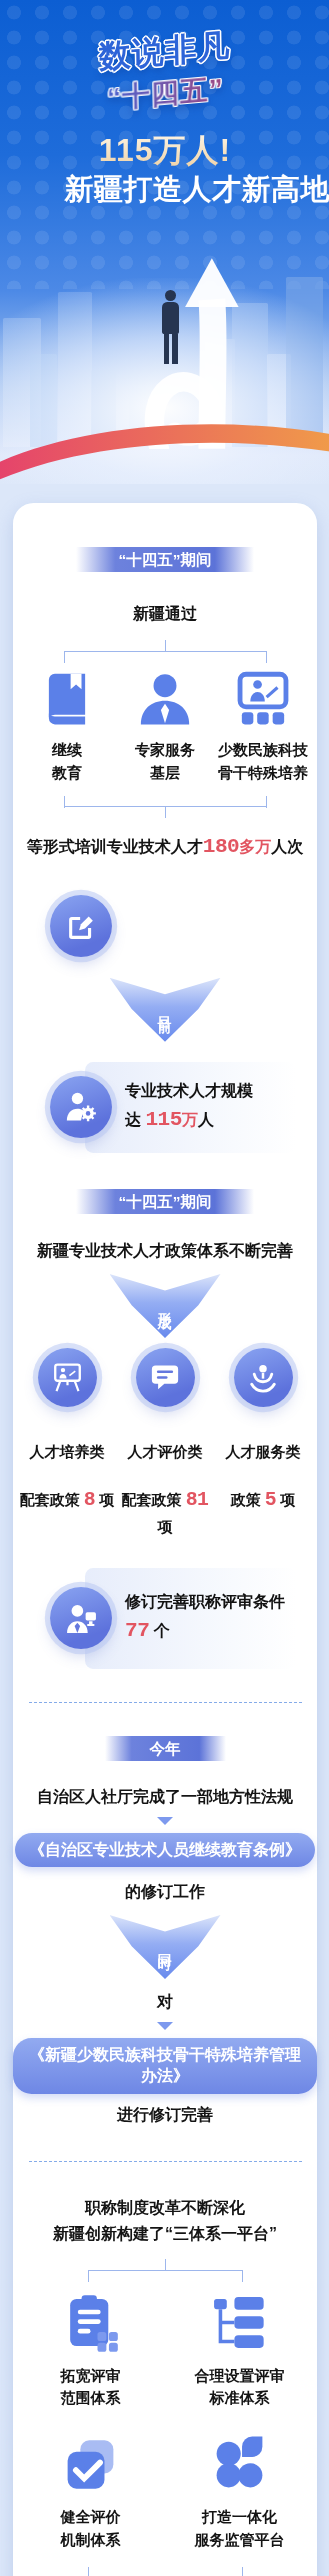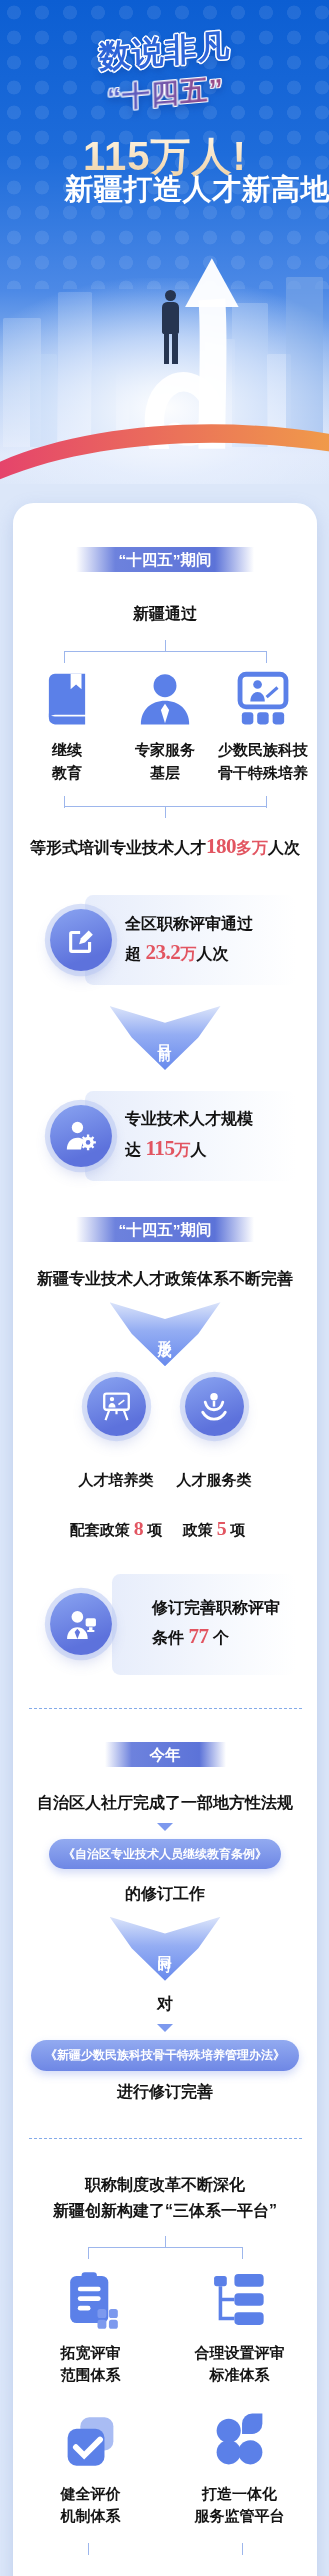--- a/index.html
+++ b/index.html
@@ -9,21 +9,21 @@
     background:linear-gradient(180deg,#0c5ed2 0%,#1e6cda 32%,#4c89e6 60%,#a9c6f1 80%,#dfe8fa 94%,#dce7f9 100%);}
   .hero-dots{position:absolute;left:0;top:0;right:0;height:289px;
     background-image:radial-gradient(circle,rgba(255,255,255,.09) 6.7px,rgba(255,255,255,0) 7.2px);
     background-size:28px 25px;}
   .logo{position:absolute;left:0;right:0;top:30px;text-align:center;transform:rotate(-5deg) skewX(-4deg);}
   .logo-l1{font-size:32px;font-weight:900;color:#2d64d8;letter-spacing:1px;
     text-shadow:-1.5px 0 #fff,1.5px 0 #fff,0 -1.5px #fff,0 1.5px #fff,-1px -1px #fff,1px 1px #fff,-1px 1px #fff,1px -1px #fff,0 4.1px 7.2px rgba(10,50,140,.45);}
   .logo-l2{margin-top:1px;font-size:28px;font-weight:900;letter-spacing:1px;
     background:linear-gradient(90deg,#3a6ae0 25%,#c43a5e 85%);-webkit-background-clip:text;background-clip:text;color:transparent;
     filter:drop-shadow(-1px 0 0 #fff) drop-shadow(1px 0 0 #fff) drop-shadow(0 -1px 0 #fff) drop-shadow(0 1px 0 #fff) drop-shadow(0 3.1px 4.1px rgba(10,50,140,.4));}
-  .t1{position:absolute;left:0;right:0;top:129px;text-align:center;font-size:40px;font-weight:900;letter-spacing:1px;
+  .t1{position:absolute;left:0;right:0;top:129px;text-align:center;font-size:32px;font-weight:900;letter-spacing:1px;
     background:linear-gradient(180deg,#fdf4e4 10%,#efd2a6 90%);-webkit-background-clip:text;background-clip:text;color:transparent;}
   .t2{position:absolute;left:0;right:0;top:170px;text-align:right;font-size:29px;font-weight:900;color:#fff;letter-spacing:0.5px;}
   .city{position:absolute;left:0;top:241px;width:330px;height:206px;}
   .city div{position:absolute;bottom:0;border-radius:1.5px 1.5px 0 0;}
   .hero-glow{position:absolute;left:-15%;right:-15%;top:278px;height:216px;
     background:radial-gradient(ellipse at 50% 60%,rgba(255,255,255,.96) 0%,rgba(235,242,255,.6) 38%,rgba(235,242,255,0) 72%);}
   .swoosh{position:absolute;left:77px;top:227px;}
   .person{position:absolute;left:157px;top:290px;width:31px;height:108px;}
   .person i{position:absolute;background:#263551;display:block;}
   .ribbon{position:absolute;left:0;top:411px;}
@@ -43,35 +43,35 @@
   .brk .re{right:0;top:10.8px;width:1px;height:12px;}
   .brk .leu{left:0;top:0;width:1px;height:12px;}
   .brk .reu{right:0;top:0;width:1px;height:12px;}
   .cols{display:flex;justify-content:center;}
   .col{flex:0 0 98px;display:flex;flex-direction:column;align-items:center;}
   .icon-label{margin-top:11.3px;font-size:15px;font-weight:600;text-align:center;white-space:pre-line;line-height:1.5;color:#141414;}
   .flat svg{display:block;}
   .circ{width:62px;height:62px;border-radius:50%;flex:none;display:flex;align-items:center;justify-content:center;
     background:linear-gradient(160deg,#8aa4f1 0%,#5d72dc 75%);
     box-shadow:0 0 0 5.2px rgba(186,201,243,.55),0 7.2px 13.4px rgba(90,110,200,.25);}
-  .rn{color:#e25561;font-weight:800;font-size:1.32em;font-family:Liberation Serif, serif;letter-spacing:-0.5px;}
+  .rn{color:#e25561;font-weight:800;font-size:1.32em;font-family:Liberation Mono, monospace;letter-spacing:-0.5px;}
   .ru{color:#e25561;font-weight:800;}
   .feat{display:flex;align-items:center;padding:0 20.6px 0 37px;margin:20.6px 0;}
   .feat .ftxt{flex:1;margin-left:-27px;padding:15.5px 7.2px 15.5px 40px;border-radius:8.2px;
     background:linear-gradient(90deg,#e7edfb 0%,rgba(242,246,253,.55) 70%,rgba(255,255,255,0) 100%);
     font-size:16px;font-weight:600;line-height:1.6;}
   .circ{position:relative;z-index:1;}
   .tri{width:0;height:0;border-left:8.2px solid transparent;border-right:8.2px solid transparent;border-top:8.8px solid #7d99ee;margin:7.2px auto;}
   .big-arrow{width:111px;height:64px;margin:10.3px auto;position:relative;display:flex;align-items:center;justify-content:center;
     background:linear-gradient(180deg,#dbe4fa 0%,#94adf3 45%,#688aed 100%);
     clip-path:polygon(0 0,50% 26%,100% 0,80% 49%,50% 100%,20% 49%);}
   .big-arrow span{writing-mode:vertical-rl;color:#fff;font-size:14px;font-weight:700;letter-spacing:3.6px;margin-top:-3.1px;}
   .dash{border-top:1.5px dashed #85abe9;width:273px;margin:33px auto;}
   .law-pill{margin:8.2px auto;width:fit-content;max-width:281px;padding:6.7px 14.4px;border-radius:18.5px;
-    background:linear-gradient(180deg,#92aaf0 0%,#6e87e5 100%);color:#fff;font-size:12px;font-weight:600;text-align:center;
+    background:linear-gradient(180deg,#92aaf0 0%,#6e87e5 100%);color:#fff;font-size:16px;font-weight:600;text-align:center;
     box-shadow:0 4.1px 8.2px rgba(110,135,229,.3);}
   .grid2{display:grid;grid-template-columns:118px 118px;justify-content:center;column-gap:31px;row-gap:24px;}
   .gcell{display:flex;flex-direction:column;align-items:center;}
 </style>
 </head>
 <body>
 
 <div class="hero">
   <div class="hero-dots"></div>
   <div class="logo">
@@ -181,24 +181,20 @@
   <div class="hline" style="margin-top:10.3px;">
     <span>等形式培训专业技术人才</span><span class="rn">180</span><span class="ru">多万</span><span>人次</span>
   </div>
 
   <div class="feat" style="margin-top:32px;">
     <div class="circ">
       <svg width="33" height="33" viewBox="0 0 48 48" fill="#fff">
         <path d="M38 26v12a4 4 0 0 1-4 4H10a4 4 0 0 1-4-4V14a4 4 0 0 1 4-4h12v4.5H10.5v23h23V26z"></path>
         <path d="M20.5 29.5l2.6-8.6L34.5 9.5l6 6-11.4 11.4z"></path>
       </svg>
-    </div>
-    <div class="ftxt">
-      <span>全区职称评审通过</span><br>
-      <span>超 </span><span class="rn">23.2</span><span class="ru">万</span><span>人次</span>
     </div>
   </div>
 
   <div class="big-arrow">
       <span>目前</span>
     </div>
 
   <div class="feat">
     <div class="circ">
       <svg width="34" height="34" viewBox="0 0 48 48" fill="#fff">
@@ -237,34 +233,47 @@
         </svg>
       </div>
       <div class="icon-label">
         <span>人才培养类</span><br>
         <span>配套政策 </span><span class="rn">8</span><span> 项</span>
       </div>
     </div>
     <div class="col">
       <div class="circ" style="width:59px;height:59px;">
         <svg width="30" height="30" viewBox="0 0 48 48" fill="#fff">
+          <path d="M9 4h30a6 6 0 0 1 6 6v17a6 6 0 0 1-6 6H23l-10 9v-9H9a6 6 0 0 1-6-6V10a6 6 0 0 1 6-6z"></path>
+          <rect x="11" y="12" width="26" height="4" rx="2" fill="#6478de"></rect>
+          <rect x="11" y="21" width="17" height="4" rx="2" fill="#6478de"></rect>
+        </svg>
+      </div>
+      <div class="icon-label">
+        <span>人才评价类</span><br>
+        <span>配套政策 </span><span class="rn">81</span><span> 项</span>
+      </div>
+    </div>
+    <div class="col">
+      <div class="circ" style="width:59px;height:59px;">
+        <svg width="30" height="30" viewBox="0 0 48 48" fill="#fff">
           <circle cx="24" cy="9" r="6"></circle>
           <path d="M24 16v9" stroke="#fff" stroke-width="4"></path>
           <path d="M10 18c2 8 7 12 14 12s12-4 14-12" fill="none" stroke="#fff" stroke-width="4.6" stroke-linecap="round"></path>
           <path d="M6 34c4 7 10.5 11 18 11s14-4 18-11" fill="none" stroke="#fff" stroke-width="4.6" stroke-linecap="round"></path>
         </svg>
       </div>
       <div class="icon-label">
         <span>人才服务类</span><br>
         <span>政策 </span><span class="rn">5</span><span> 项</span>
       </div>
     </div>
   </div>
 
-  <div class="feat" style="margin-top:30px;gap:27px;">
+  <div class="feat" style="margin-top:30px;">
     <div class="circ">
       <svg width="33" height="33" viewBox="0 0 48 48" fill="#fff">
         <circle cx="18" cy="13" r="8.5"></circle>
         <path d="M3 45c0-10.5 6.8-17 15-17s15 6.5 15 17z"></path>
         <path d="M18 30l4 5-4 10-4-10z" fill="#6478de"></path>
         <rect x="30" y="15" width="15" height="12" rx="2.5"></rect>
         <rect x="35" y="28" width="5" height="4"></rect>
         <rect x="32" y="32" width="11" height="3" rx="1.5"></rect>
       </svg>
     </div>

